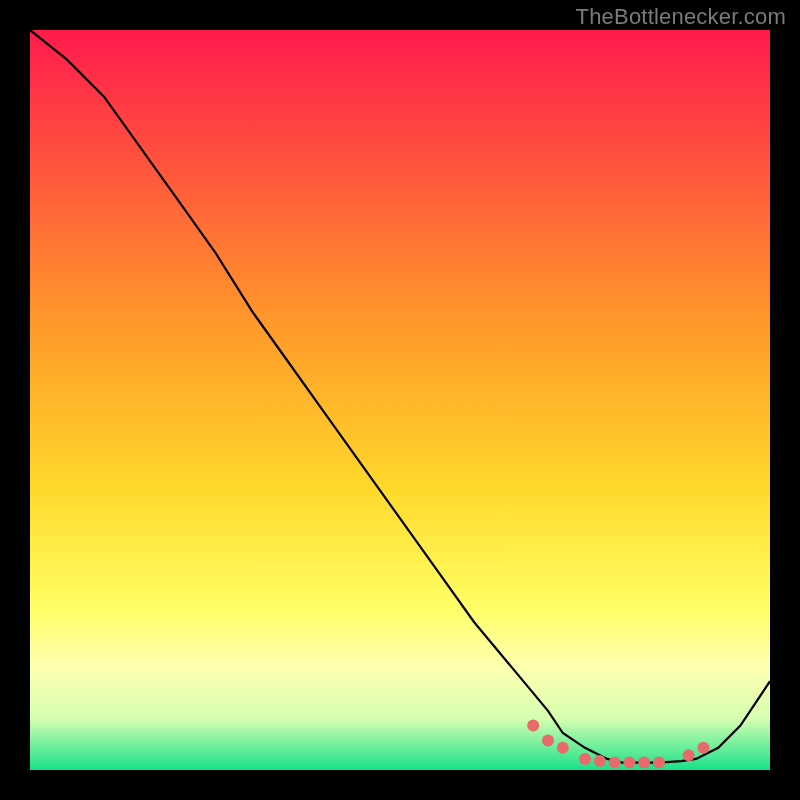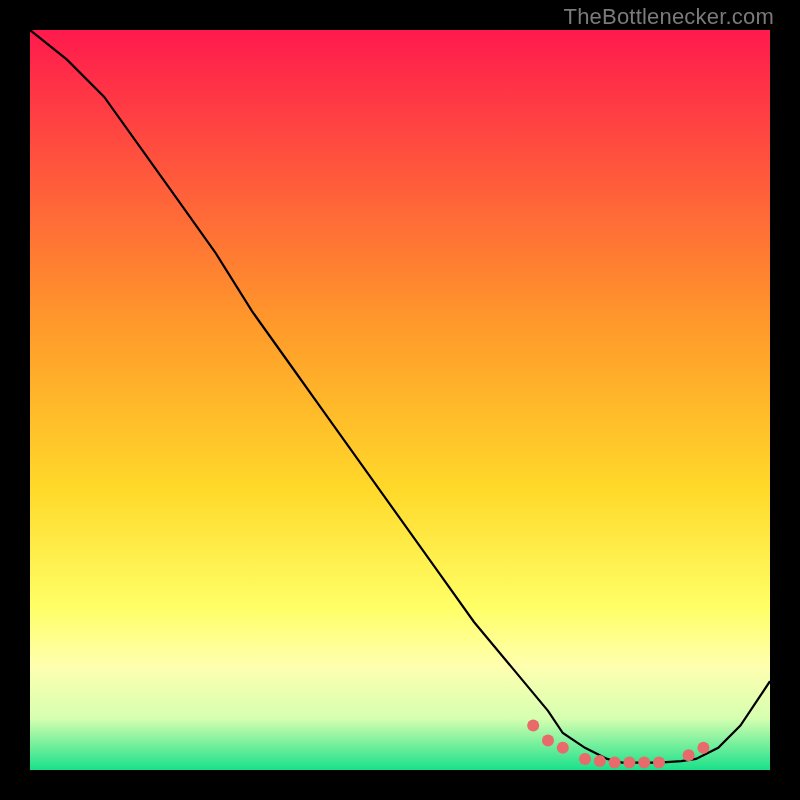--- a/index.html
+++ b/index.html
@@ -13,21 +13,21 @@
   }
   .outer {
     position: relative;
     width: 800px;
     height: 800px;
     background: #000;
   }
   .watermark {
     position: absolute;
     top: 4px;
-    right: 26px;
+    right: 14px;
     color: #7a7a7a;
     font-size: 22px;
     font-weight: 500;
     letter-spacing: 0.2px;
     user-select: none;
   }
   .plot {
     position: absolute;
     left: 30px;
     top: 30px;

